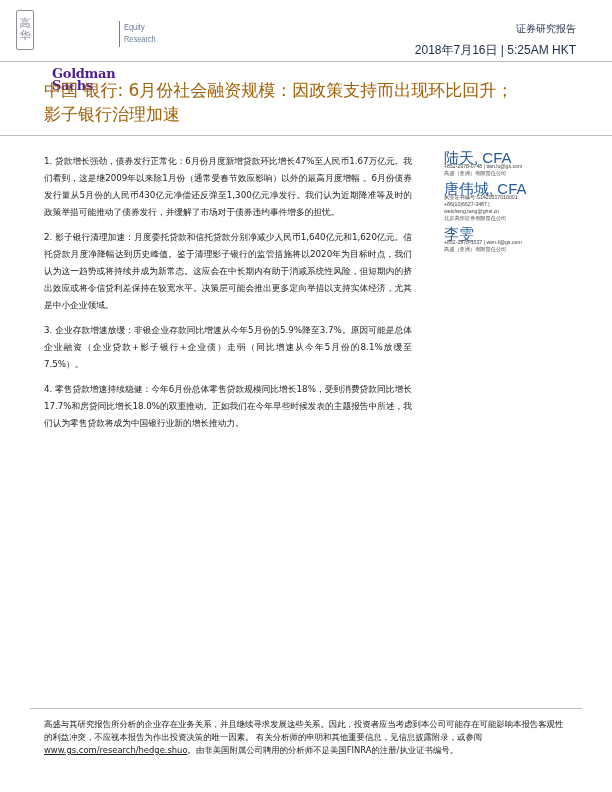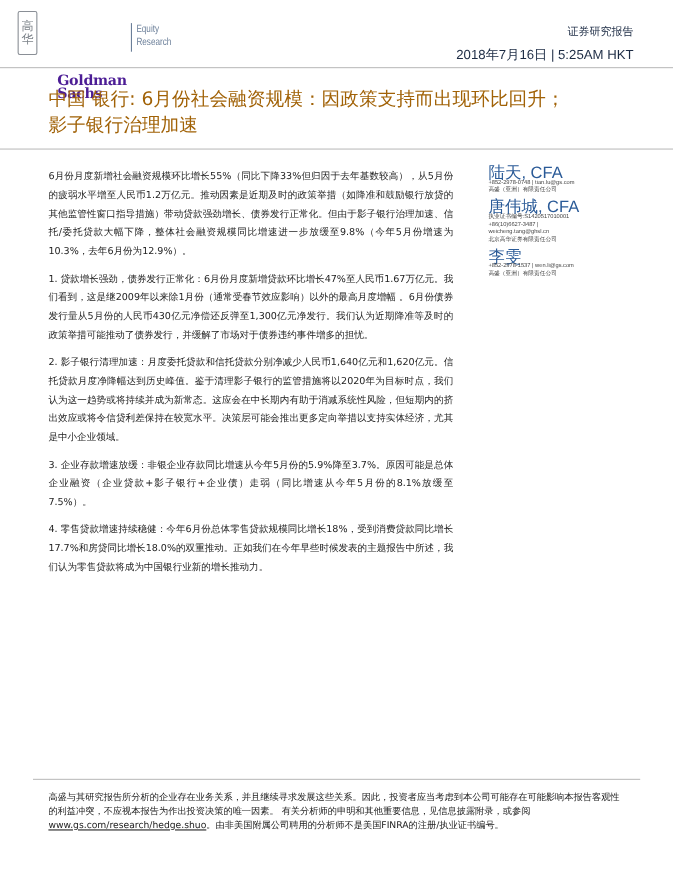--- a/index.html
+++ b/index.html
@@ -58,21 +58,20 @@
   <div>Research</div>
 </div>
 <div class="hdr-right hdr-type">证券研究报告</div>
 <div class="hdr-right hdr-date">2018年7月16日 | 5:25AM HKT</div>
 <div class="rule" style="top:61px;"></div>
 
 <div class="title">中国 银行: 6月份社会融资规模：因政策支持而出现环比回升；影子银行治理加速</div>
 <div class="rule" style="top:135px;"></div>
 
 <div class="body">
-  <p>6月份月度新增社会融资规模环比增长55%（同比下降33%但归因于去年基数较高），从5月份的疲弱水平增至人民币1.2万亿元。推动因素是近期及时的政策举措（如降准和鼓励银行放贷的其他监管性窗口指导措施）带动贷款强劲增长、债券发行正常化。但由于影子银行治理加速、信托/委托贷款大幅下降，整体社会融资规模同比增速进一步放缓至9.8%（今年5月份增速为10.3%，去年6月份为12.9%）。</p>
   <p> 1. 贷款增长强劲，债券发行正常化：6月份月度新增贷款环比增长47%至人民币1.67万亿元。我们看到，这是继2009年以来除1月份（通常受春节效应影响）以外的最高月度增幅 。6月份债券发行量从5月份的人民币430亿元净偿还反弹至1,300亿元净发行。我们认为近期降准等及时的政策举措可能推动了债券发行，并缓解了市场对于债券违约事件增多的担忧。</p>
   <p>2. 影子银行清理加速：月度委托贷款和信托贷款分别净减少人民币1,640亿元和1,620亿元。信托贷款月度净降幅达到历史峰值。鉴于清理影子银行的监管措施将以2020年为目标时点，我们认为这一趋势或将持续并成为新常态。这应会在中长期内有助于消减系统性风险，但短期内的挤出效应或将令信贷利差保持在较宽水平。决策层可能会推出更多定向举措以支持实体经济，尤其是中小企业领域。</p>
   <p>3. 企业存款增速放缓：非银企业存款同比增速从今年5月份的5.9%降至3.7%。原因可能是总体企业融资（企业贷款+影子银行+企业债）走弱（同比增速从今年5月份的8.1%放缓至7.5%）。</p>
   <p>4. 零售贷款增速持续稳健：今年6月份总体零售贷款规模同比增长18%，受到消费贷款同比增长17.7%和房贷同比增长18.0%的双重推动。正如我们在今年早些时候发表的主题报告中所述，我们认为零售贷款将成为中国银行业新的增长推动力。</p>
 </div>
 
 <div class="analysts">
   <div class="analyst">
     <div class="an-name">陆天, CFA</div>
     <div class="an-line">+852-2978-0748 | tian.lu@gs.com</div>

